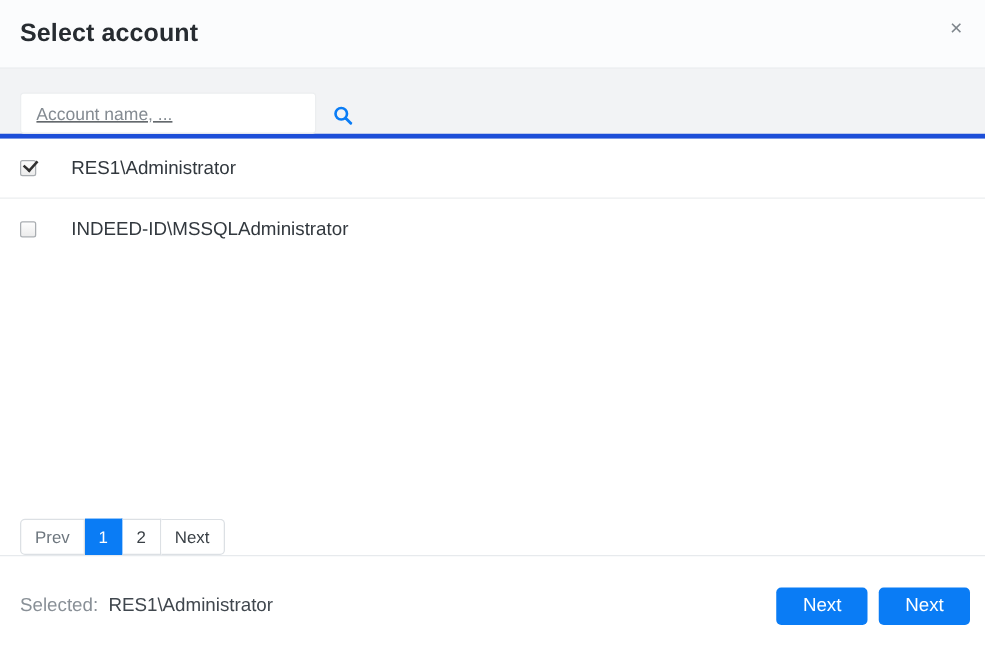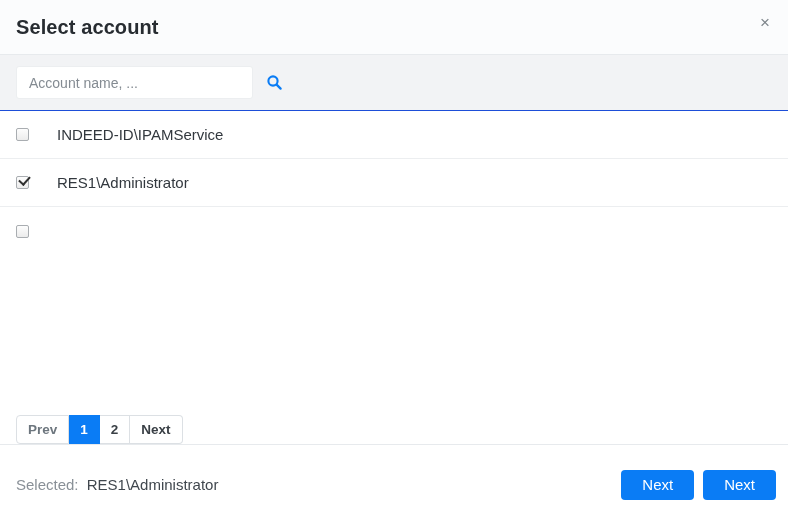--- a/index.html
+++ b/index.html
@@ -29,22 +29,22 @@
   .close-btn{
     position:absolute;top:12px;right:12px;width:22px;height:22px;
     background:none;border:none;cursor:pointer;
     color:#7f868c;font-size:17px;line-height:22px;text-align:center;padding:0;
     font-family:"Liberation Sans",sans-serif;
   }
 
   
   .toolbar{
     height:56px;flex:0 0 56px;background:var(--toolbar-bg);
-    border-bottom:1px solid #1d4ed8;
-    display:flex;align-items:center;padding:0 16px;
+    border-bottom:4px solid #1d4ed8;
+    display:flex;align-items:flex-end;padding:0 16px;text-decoration:underline;
   }
   .search-input{
     width:237px;height:33px;background:#fff;border:1px solid #eceef0;border-radius:3px;
     padding:0 12px;font-size:14px;color:var(--text);outline:none;
     font-family:"Liberation Sans",sans-serif;
   }
   .search-input::placeholder{color:#848b92;}
   .search-btn{
     width:30px;height:30px;margin-left:6px;background:none;border:none;cursor:pointer;
     display:flex;align-items:center;justify-content:center;
@@ -67,21 +67,21 @@
     transform:rotate(-48deg);
   }
   .row-label{margin-left:28px;font-size:15px;color:var(--text);}
 
   
   .pager-wrap{flex:0 0 93px;padding:64px 0 0 16px;}
   .pager{display:inline-flex;}
   .page{
     display:inline-block;background:#fff;border:1px solid #dce0e4;border-left-width:0;
     padding:5px 11px;font-size:13.5px;line-height:17px;color:#3a4046;
-    text-decoration:none;cursor:pointer;font-weight:bold;
+    text-decoration:none;cursor:pointer;
   }
   .page:first-child{border-left-width:1px;border-radius:4px 0 0 4px;}
   .page:last-child{border-radius:0 4px 4px 0;}
   .page.prev{color:#6d767e;}
   .page.active{background:var(--primary);border-color:var(--primary);color:#fff;}
 
   
   .dlg-footer{
     flex:1 1 auto;border-top:1px solid var(--border);
     display:flex;align-items:center;padding:0 12px 0 16px;gap:36px;
@@ -113,29 +113,26 @@
         <svg width="17" height="17" viewBox="0 0 17 17">
           <circle cx="7" cy="7" r="4.6" fill="none" stroke="#0a7cf5" stroke-width="2.1"></circle>
           <line x1="10.6" y1="10.6" x2="14.6" y2="14.6" stroke="#0a7cf5" stroke-width="2.3" stroke-linecap="round"></line>
         </svg>
       </span>
     </button>
   </div>
 
   <div class="account-list">
     <div class="account-row">
-      <span class="cb"></span>
-      <span class="row-label">INDEED-ID\IPAMService</span>
-    </div>
-    <div class="account-row">
       <span class="cb checked"></span>
       <span class="row-label">RES1\Administrator</span>
     </div>
     <div class="account-row">
       <span class="cb"></span>
+      <span class="row-label">INDEED-ID\MSSQLAdministrator</span>
     </div>
   </div>
 
   <div class="pager-wrap">
     <nav class="pager">
       <a class="page prev">Prev</a>
       <a class="page active">1</a>
       <a class="page">2</a>
       <a class="page next">Next</a>
     </nav>

